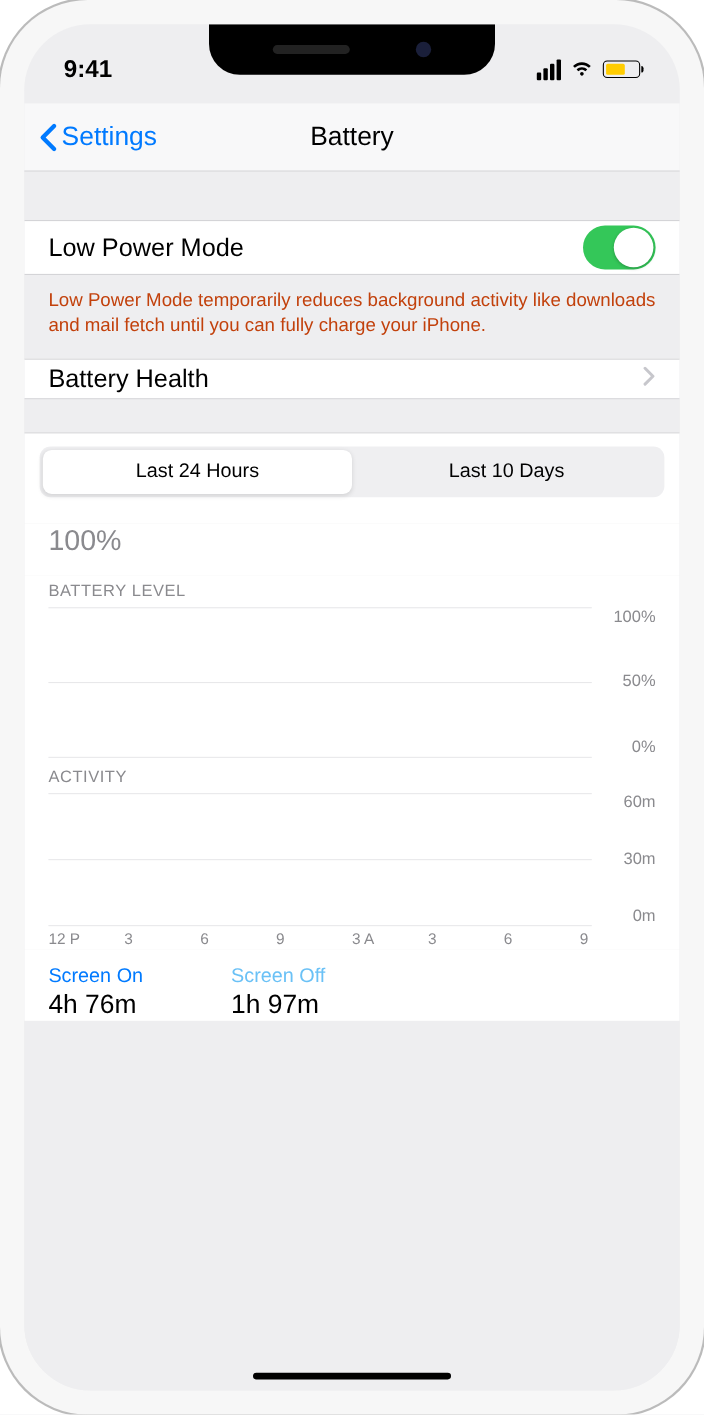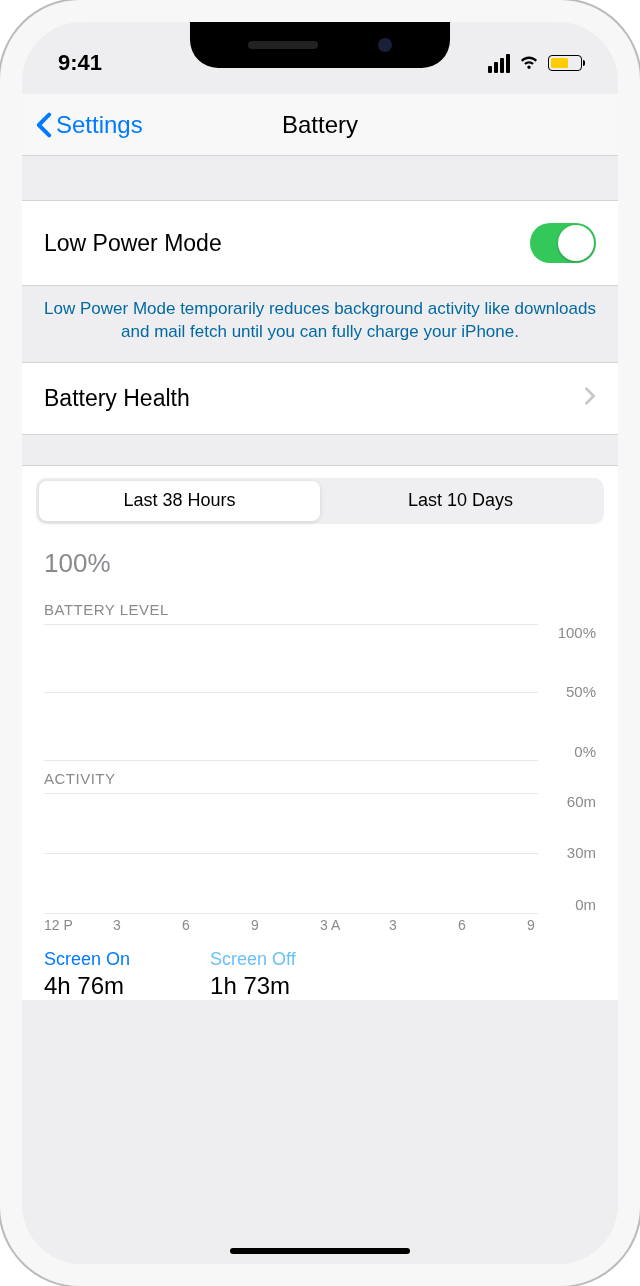--- a/index.html
+++ b/index.html
@@ -48,29 +48,29 @@
 
 .navbar {
   height: 62px; background: #f8f8f9; border-bottom: 1px solid #d4d4d7;
   display: flex; align-items: center; position: relative; padding: 0 14px;
 }
 .nav-back { color: #007aff; font-size: 24px; display: flex; align-items: center; gap: 4px; cursor: pointer; }
 .nav-back svg { width: 16px; height: 26px; }
 .nav-title { position: absolute; left: 50%; transform: translateX(-50%); font-size: 24px; font-weight: 400; }
 
 .content { flex: 1; overflow: hidden; background: #eeeef0; }
-.row { background: #fff; border-top: 1px solid #d4d4d7; border-bottom: 1px solid #d4d4d7; padding: 22px 22px; display: flex; align-items: center; justify-content: space-between; }
+.row { background: #fff; border-top: 1px solid #d4d4d7; border-bottom: 1px solid #d4d4d7; padding: 4px 22px; display: flex; align-items: center; justify-content: space-between; }
 .row-label { font-size: 23px; }
 .gap { height: 44px; }
 .gap-small { height: 30px; }
 .toggle {
   width: 66px; height: 40px; background: #34c759; border-radius: 20px; position: relative; cursor: pointer;
 }
 .toggle .knob { position: absolute; top: 2px; right: 2px; width: 36px; height: 36px; background: #fff; border-radius: 50%; box-shadow: 0 1px 3px rgba(0,0,0,0.25); }
-.footer { padding: 12px 22px 18px; color: #0369a1; font-size: 17px; line-height: 1.35; text-align: center; }
+.footer { padding: 12px 22px 18px; color: #c2410c; font-size: 17px; line-height: 1.35; }
 .chevron { color: #c7c7cc; }
 
 .seg-wrap { background: #fff; border-top: 1px solid #d4d4d7; padding: 12px 14px 24px; }
 .seg {
   display: flex; background: #efeff1; border-radius: 10px; padding: 3px; height: 46px;
 }
 .seg-item { flex: 1; display: flex; align-items: center; justify-content: center; font-size: 18px; font-weight: 500; border-radius: 8px; cursor: pointer; }
 .seg-item.active { background: #fff; box-shadow: 0 1px 5px rgba(0,0,0,0.12); }
 
 .charge-row { background:#fff; padding: 0 22px 16px; display:flex; justify-content:space-between; align-items:flex-start; }
@@ -158,21 +158,21 @@
           <svg width="12" height="18" viewBox="0 0 12 20" fill="none" stroke="#c7c7cc" stroke-width="3" stroke-linecap="round" stroke-linejoin="round">
               <path d="M2 2 L10 10 L2 18"></path>
             </svg>
         </div>
       </div>
 
       <div class="gap-small"></div>
 
       <div class="seg-wrap">
         <div class="seg">
-          <div class="seg-item active">Last 38 Hours</div>
+          <div class="seg-item active">Last 24 Hours</div>
           <div class="seg-item">Last 10 Days</div>
         </div>
       </div>
 
       <div class="charge-row">
         <div class="charge-pct">100%</div>
       </div>
 
       <div class="chart-sec">
         <div class="chart-label">BATTERY LEVEL</div>
@@ -440,20 +440,20 @@
           </div>
       </div>
 
       <div class="totals">
         <div class="total-col">
           <div class="t-label">Screen On</div>
           <div class="t-val">4h 76m</div>
         </div>
         <div class="total-col alt">
           <div class="t-label">Screen Off</div>
-          <div class="t-val">1h 73m</div>
+          <div class="t-val">1h 97m</div>
         </div>
       </div>
     </div>
 
     <div class="home-ind"></div>
   </div>
 </div>
 
 </body></html>

